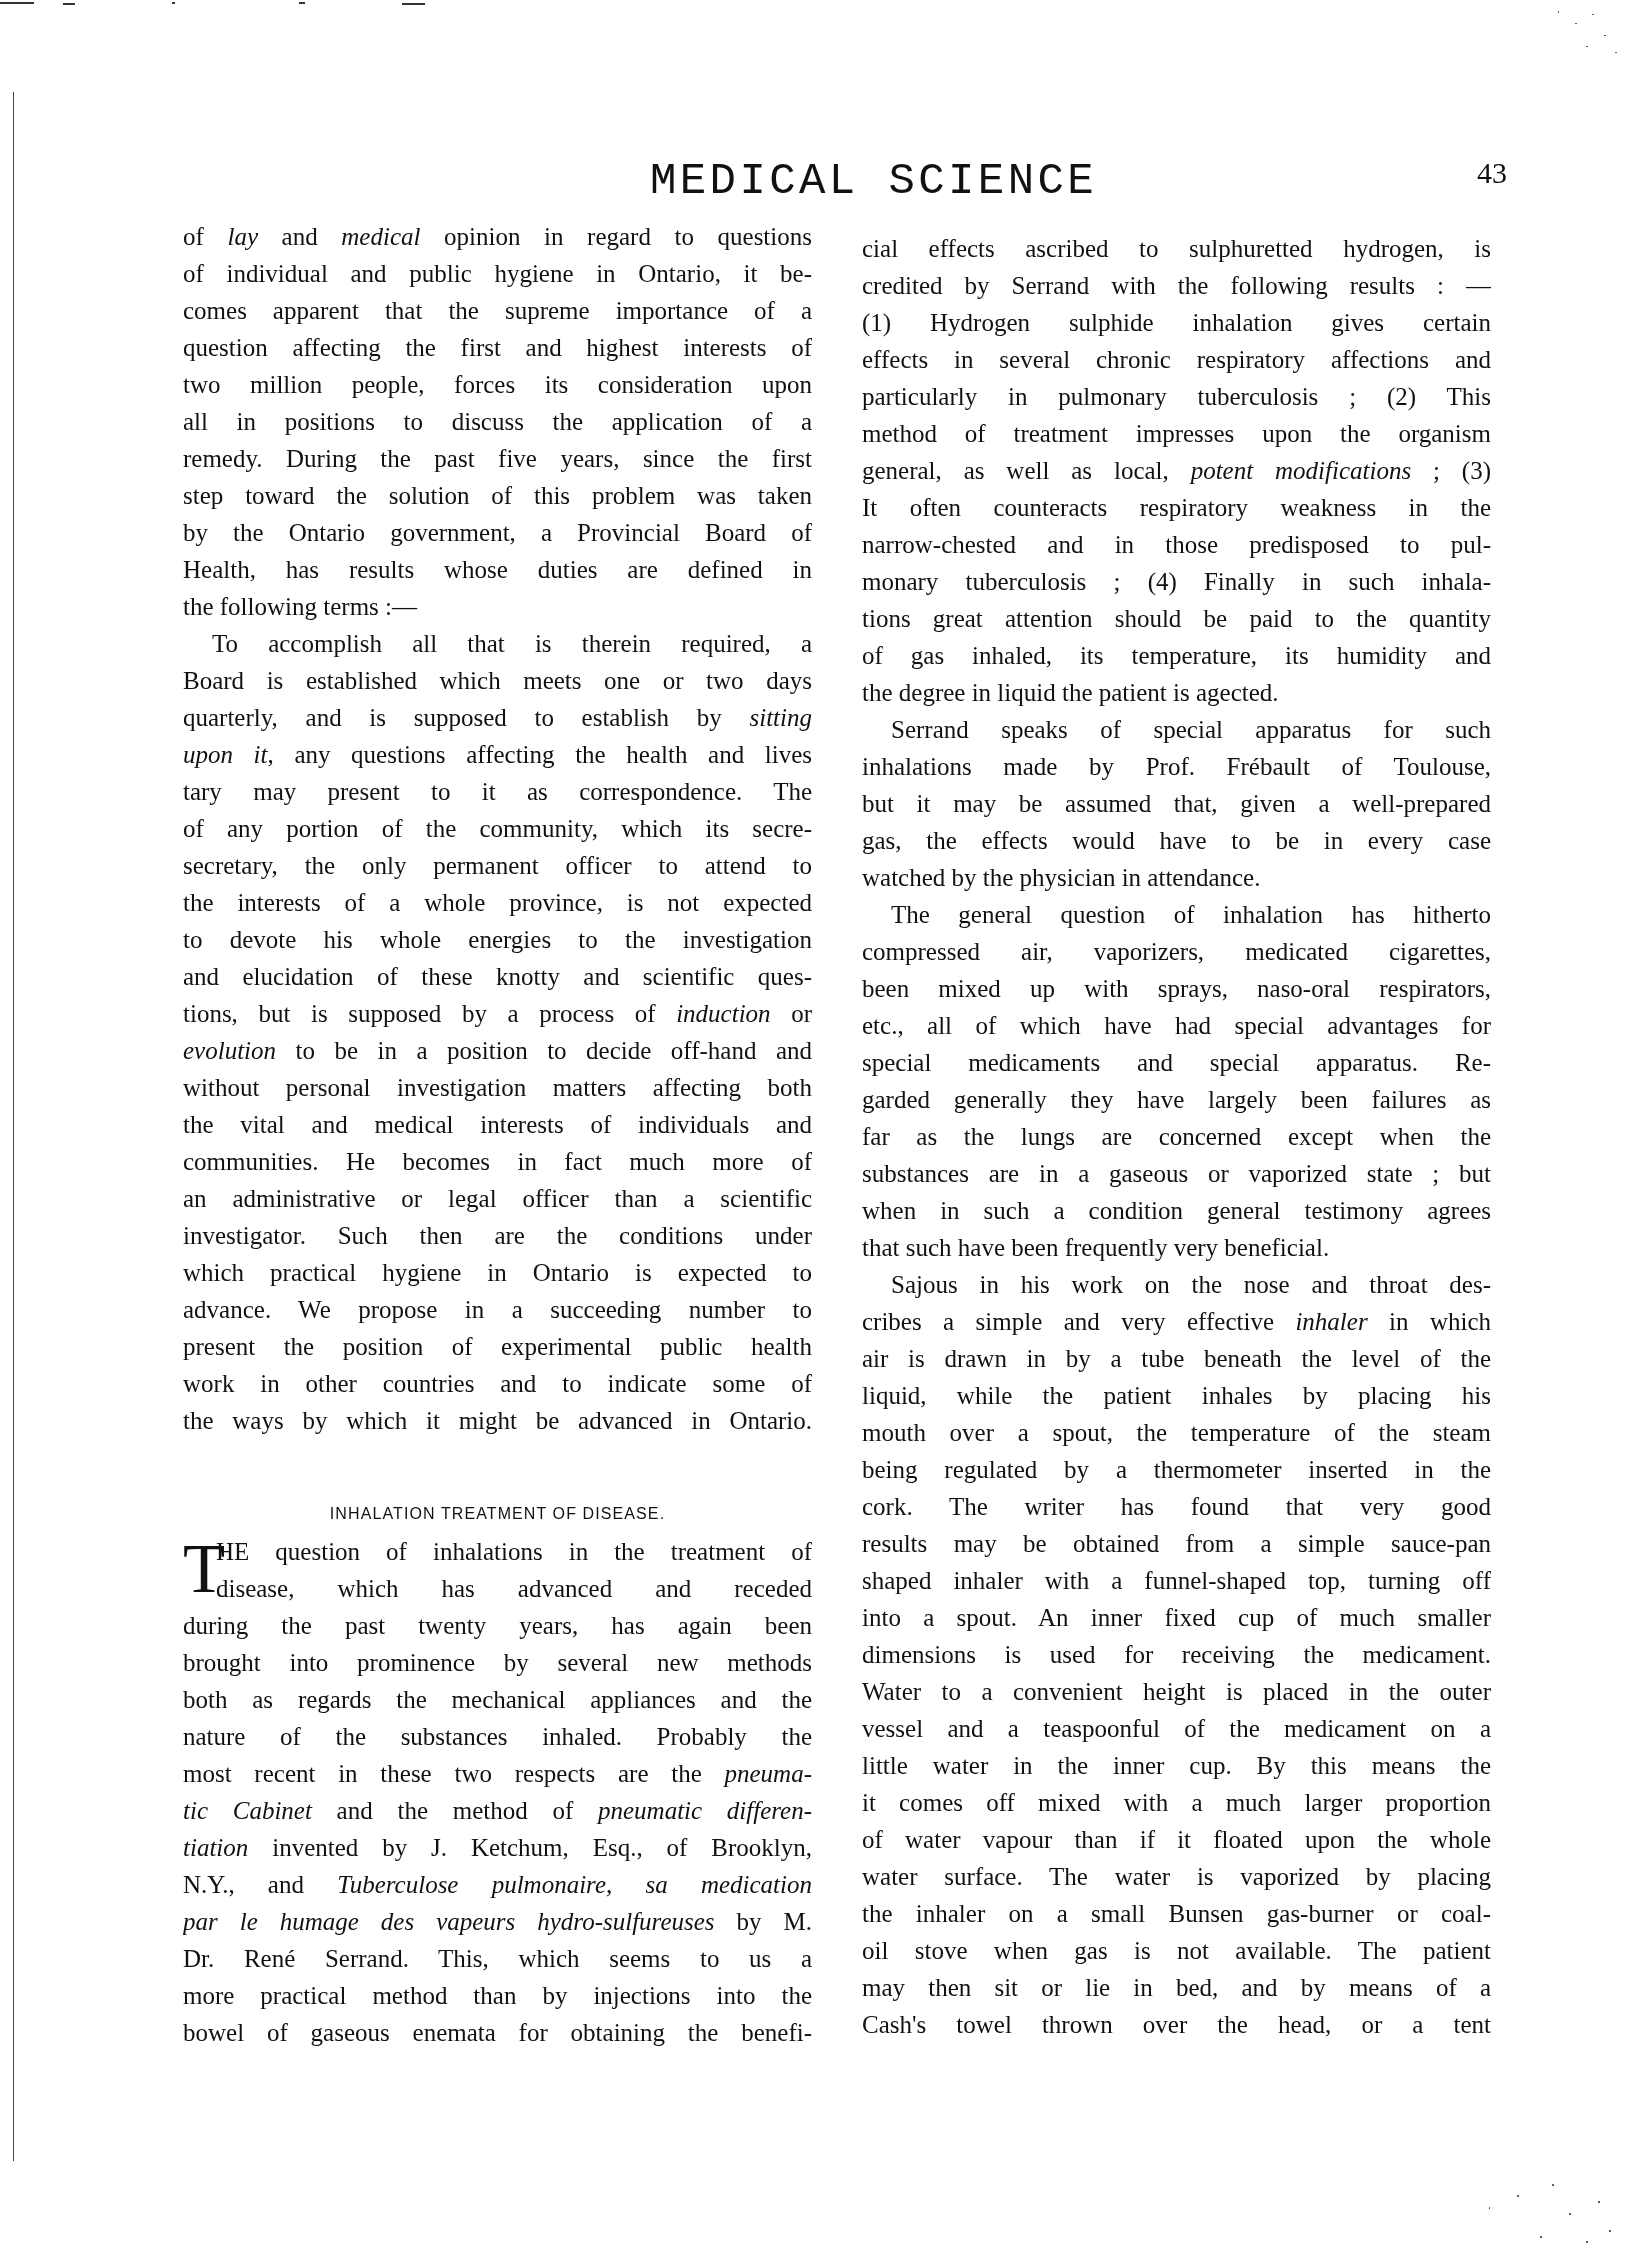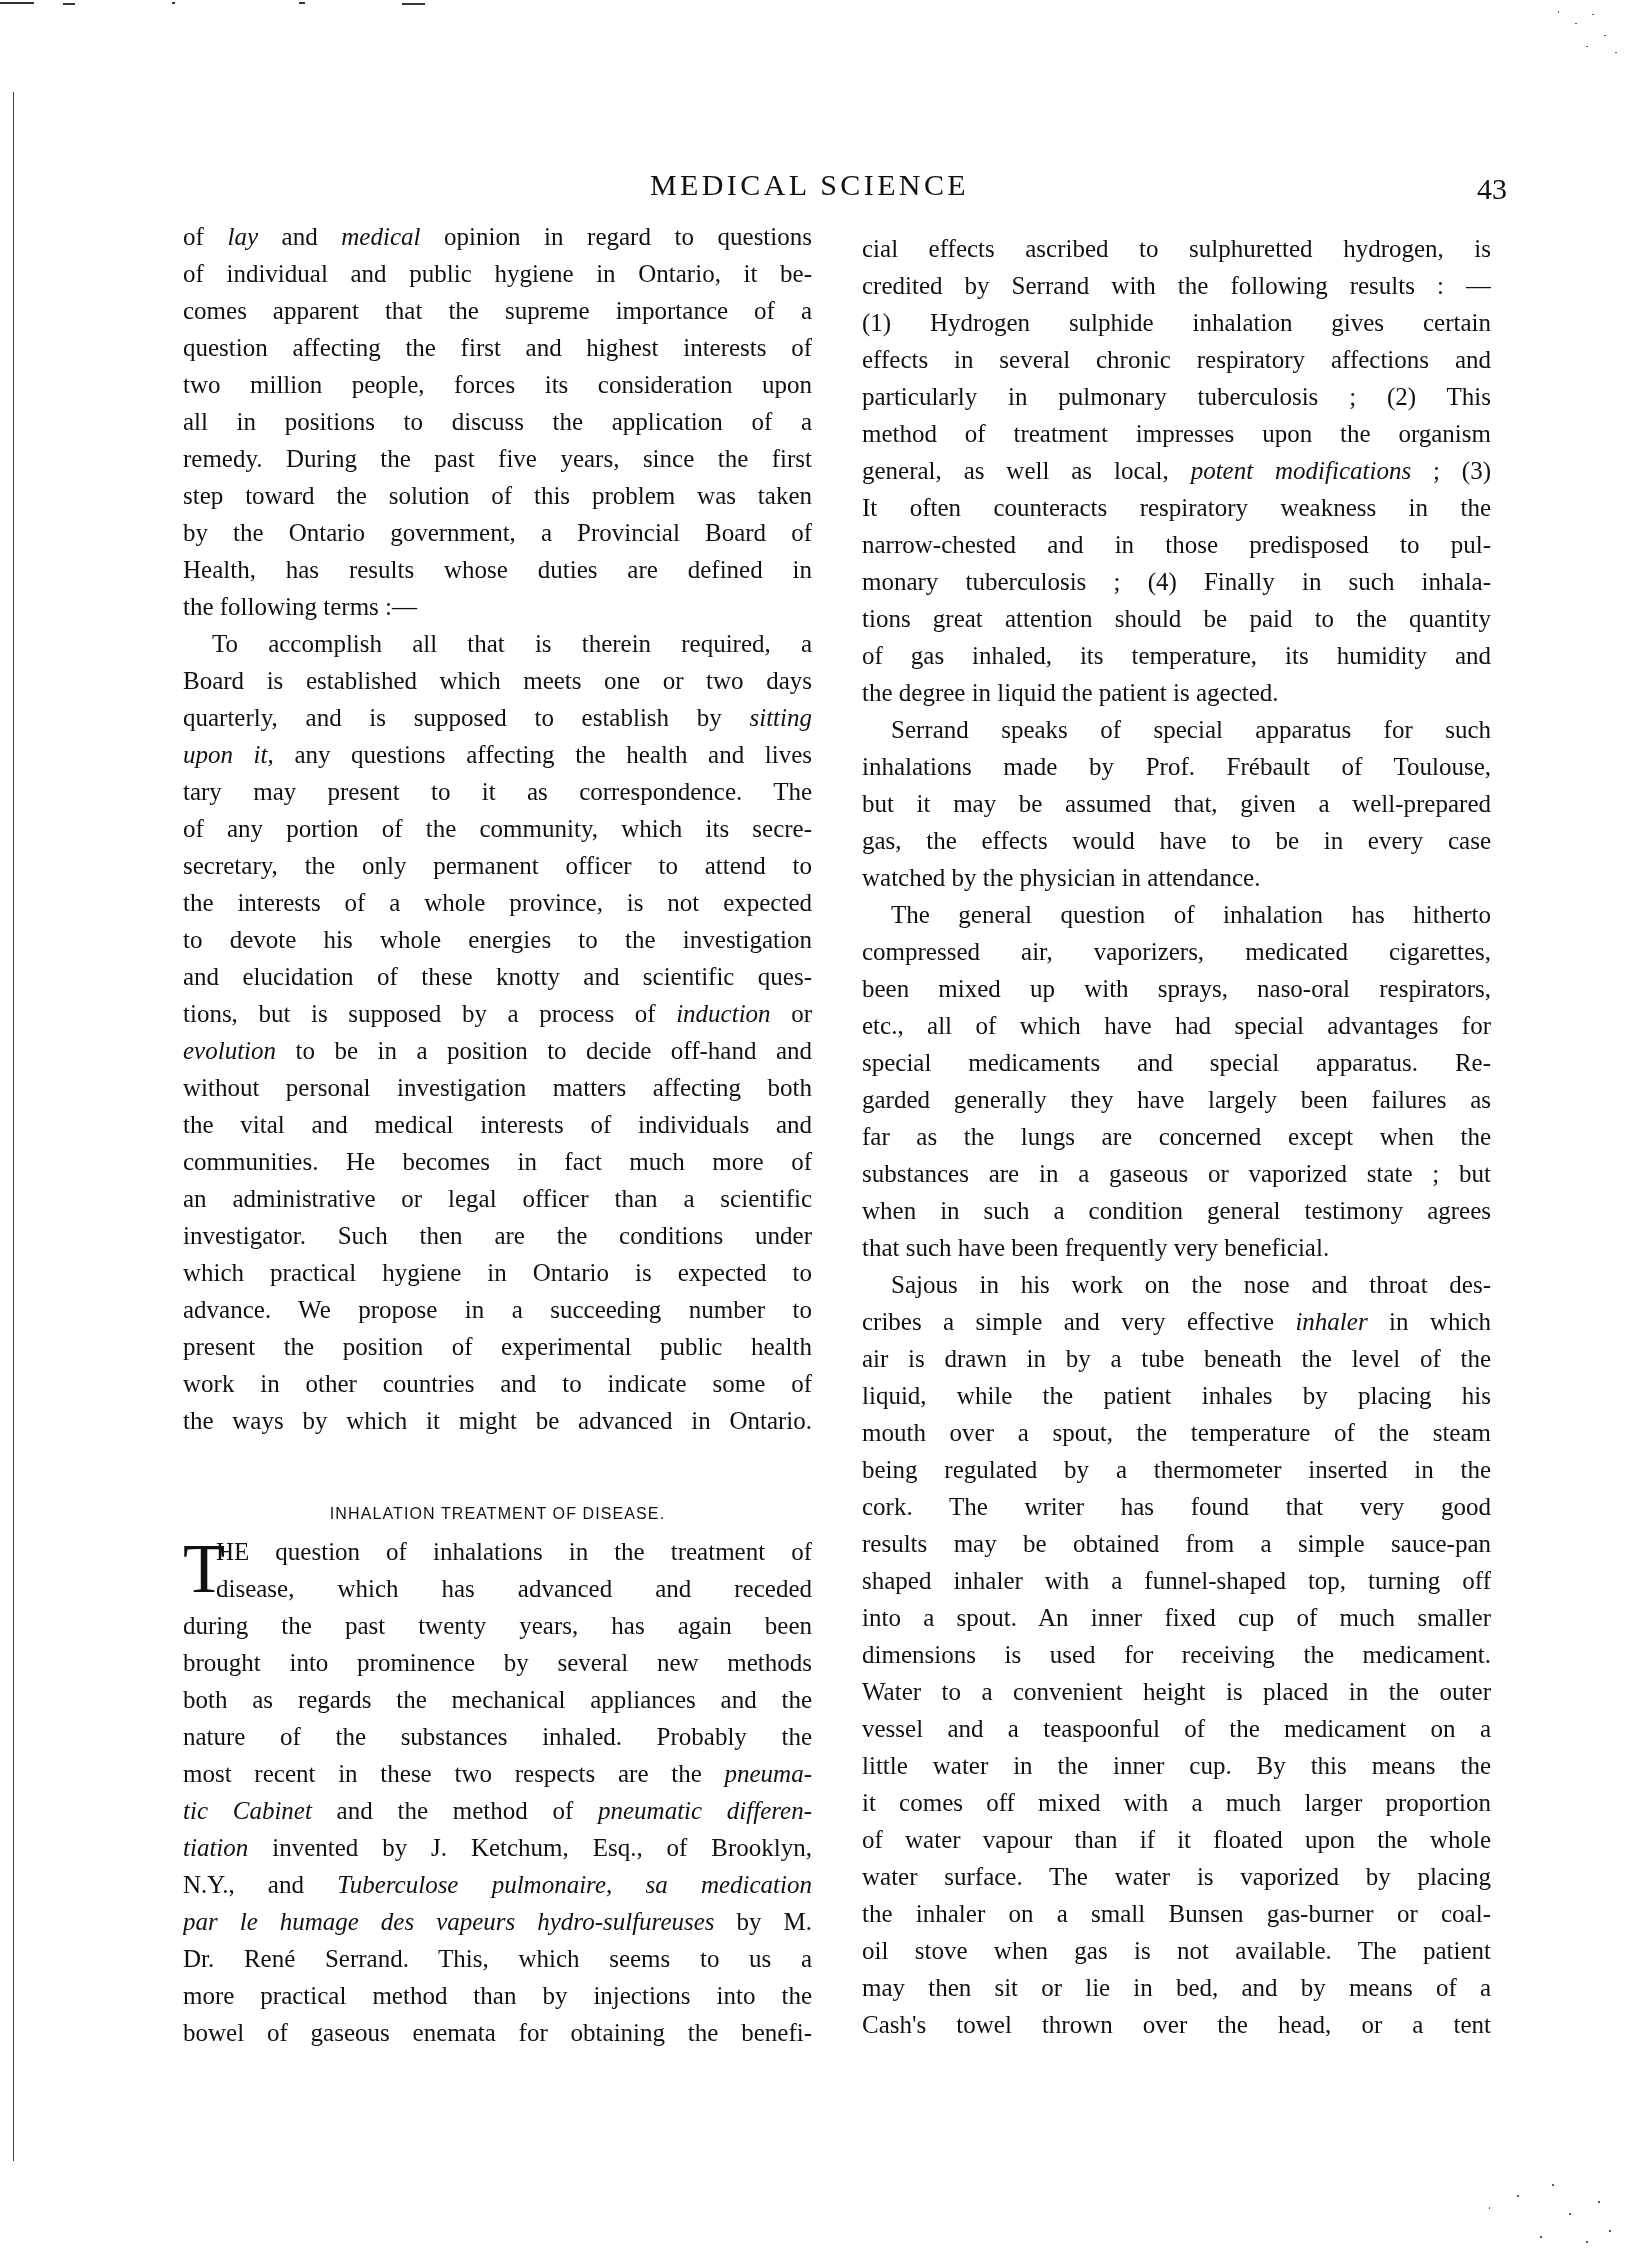--- a/index.html
+++ b/index.html
@@ -1,21 +1,21 @@
 <!DOCTYPE html>
 <html style="font-size:9.2px"><head>
 <meta charset="utf-8">
 <style>
   html, body { margin:0; padding:0; background:#ffffff; }
   body { width:1630px; height:2261px; position:relative; overflow:hidden; color:#111; font-family:"Liberation Serif", "DejaVu Serif", serif; }
   .scanline-top { position:absolute; left:0; top:0; width:1630px; height:8px; }
   .scanline-top span { position:absolute; top:2.3px; height:1.7px; background:#333; }
   .margin-rule { position:absolute; left:12.6px; top:92px; width:1.7px; height:2069px; background:#222; opacity:.85; }
-  .running-head { position:absolute; top:168px; left:650px; font-family:Liberation Serif, serif; font-size:30px; letter-spacing:3.4px; color:#111; }
-  .page-num { position:absolute; top:172px; left:1477px; font-size:30px; }
+  .running-head { position:absolute; top:156px; left:650px; font-family:Liberation Mono, monospace; font-size:44px; letter-spacing:3.4px; color:#111; }
+  .page-num { position:absolute; top:156px; left:1477px; font-size:30px; }
   .col { position:absolute; top:218px; width:629px; font-size:25px; line-height:37px; }
   .col.left { left:183px; }
   .col.right { left:862px;margin-top:12px; }
   .ln { display:block; text-align:justify; text-align-last:justify; white-space:nowrap; height:37px; overflow:hidden; }
   .ln.last { text-align-last:left; }
   .ln.indent { text-indent:29px; }
   .ln.blank { height:37px; }
   .heading { display:block; text-align:center; font-family:"Liberation Sans", "DejaVu Sans", sans-serif; font-size:16px; letter-spacing:1.1px; height:57px; line-height:75px; }
   .dropcap-wrap { position:relative; }
   .dropcap { position:absolute; left:0; top:4.6px; font-size:69px; line-height:63px; font-family:"Liberation Serif", serif; }

